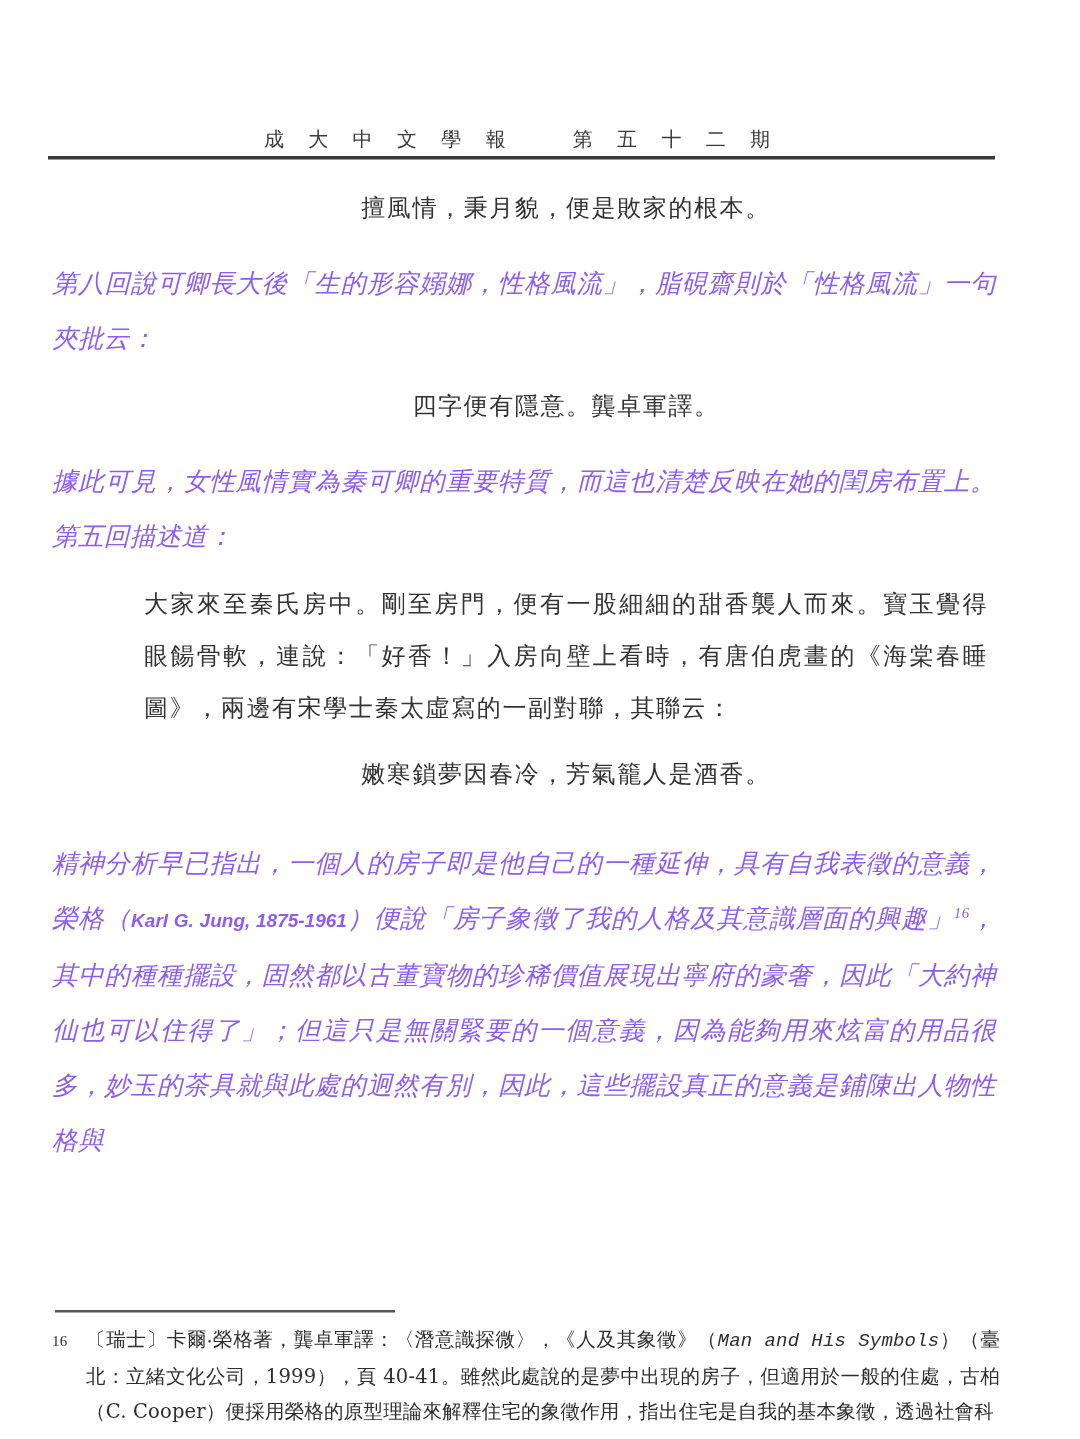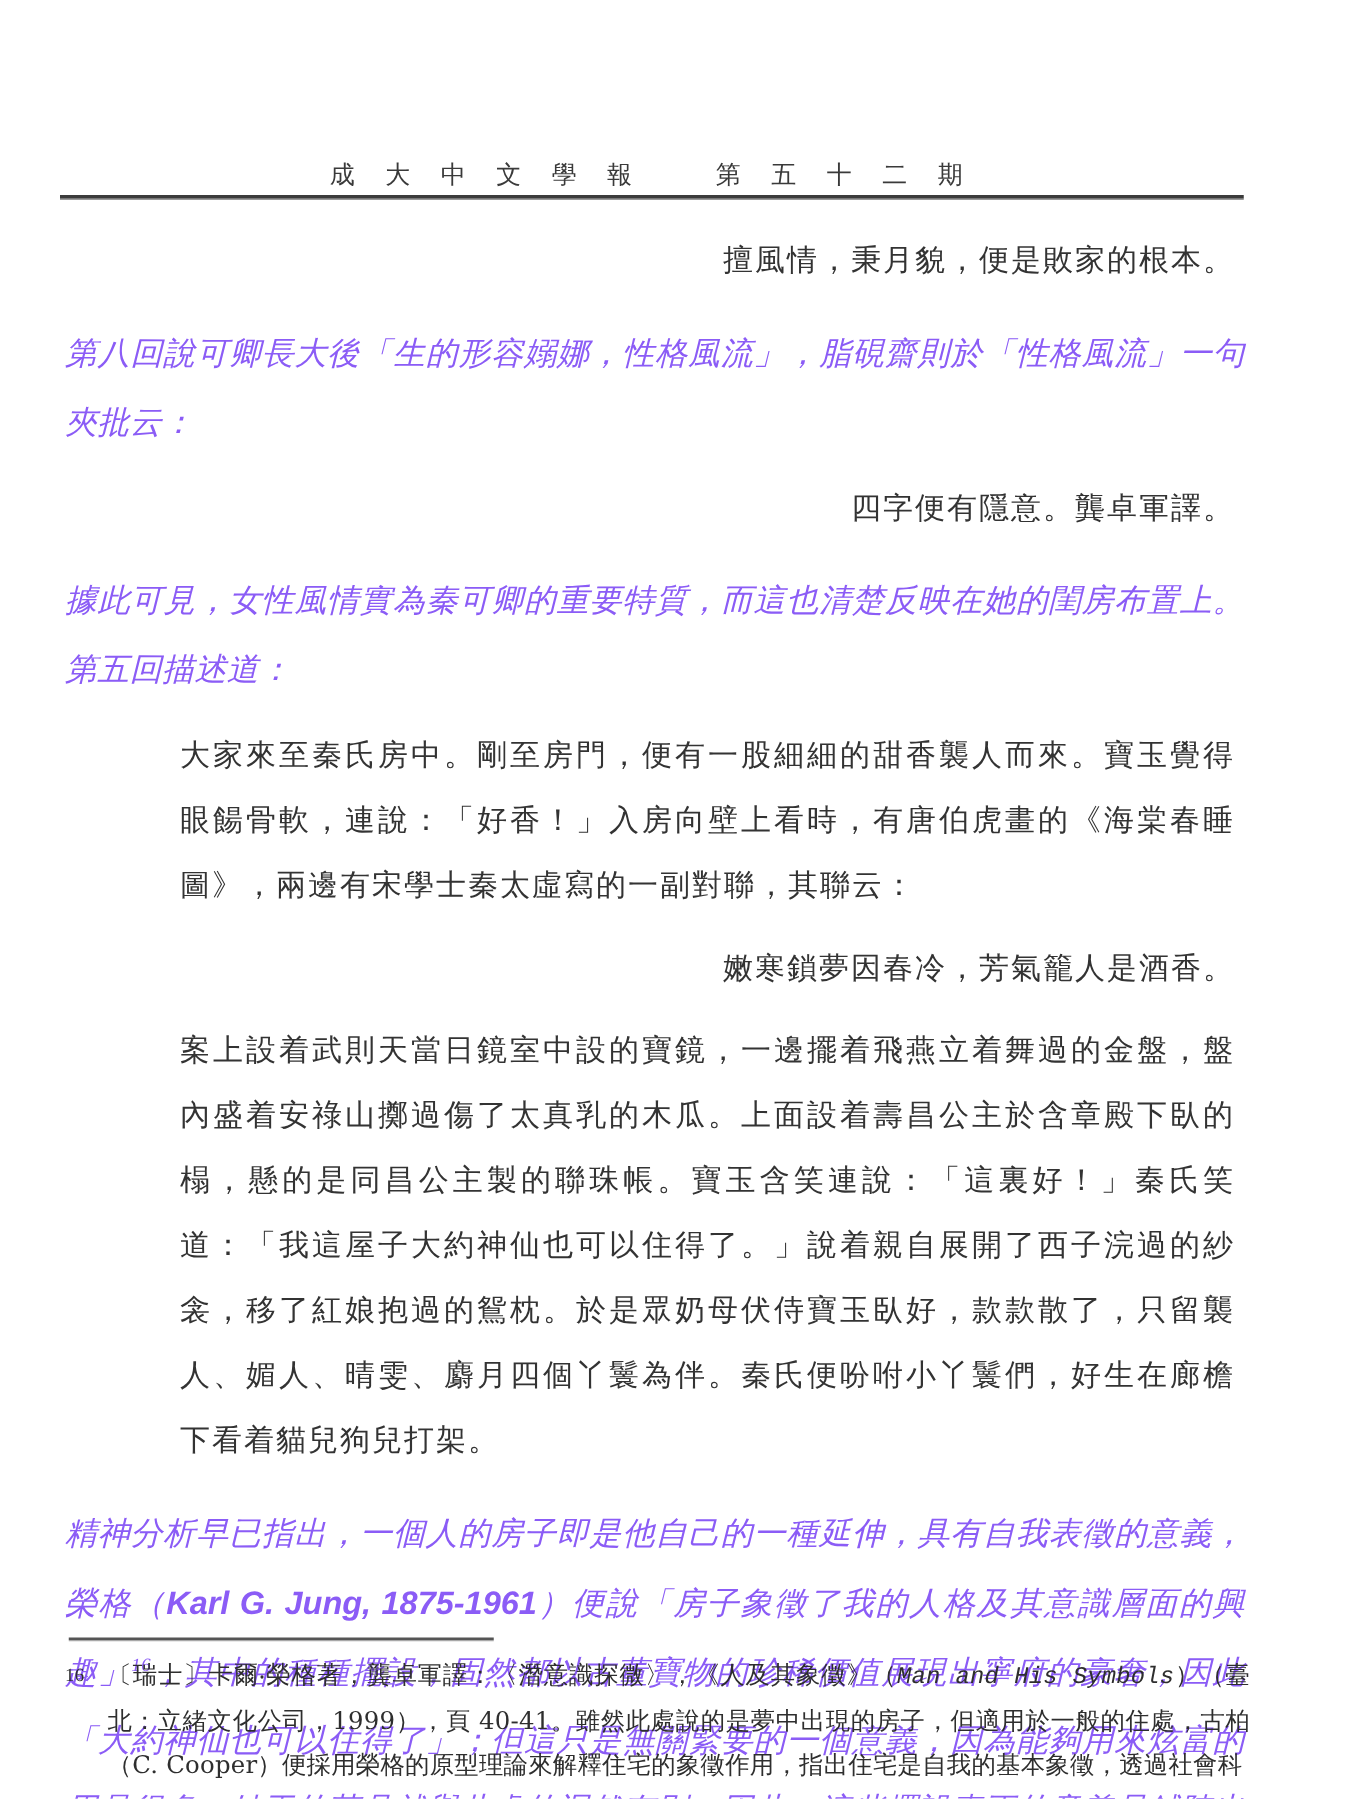--- a/index.html
+++ b/index.html
@@ -78,34 +78,34 @@
     margin-left: 92px;
     margin-right: 8px;
     text-align: justify;
     text-justify: inter-character;
     letter-spacing: 1.6px;
     color: #333333;
     font-family: "DejaVu Serif", "Liberation Serif", serif;
     font-style: normal;
   }
   .quote.single-line {
-    text-align: right;
+    text-align: center;
   }
   .quote.hang {
     margin-left: 92px;
     text-indent: 0;
   }
 
   .gap-sm { height: 14px; }
   .gap-md { height: 22px; }
 
   .latin {
     font-family: "Liberation Sans", sans-serif;
     font-weight: bold;
-    font-size: 26px;
+    font-size: 19px;
     letter-spacing: 0;
   }
 
   sup.fn-ref {
     font-size: 15px;
     vertical-align: super;
     line-height: 0;
     font-family: "Liberation Serif", serif;
   }
 
@@ -183,21 +183,20 @@
     <div class="gap-sm"></div>
 
     <p class="quote hang">大家來至秦氏房中。剛至房門，便有一股細細的甜香襲人而來。寶玉覺得眼餳骨軟，連說：「好香！」入房向壁上看時，有唐伯虎畫的《海棠春睡圖》，兩邊有宋學士秦太虛寫的一副對聯，其聯云：</p>
 
     <div class="gap-sm"></div>
 
     <p class="quote single-line">嫩寒鎖夢因春冷，芳氣籠人是酒香。</p>
 
     <div class="gap-sm"></div>
 
-    <p class="quote hang">案上設着武則天當日鏡室中設的寶鏡，一邊擺着飛燕立着舞過的金盤，盤內盛着安祿山擲過傷了太真乳的木瓜。上面設着壽昌公主於含章殿下臥的榻，懸的是同昌公主製的聯珠帳。寶玉含笑連說：「這裏好！」秦氏笑道：「我這屋子大約神仙也可以住得了。」說着親自展開了西子浣過的紗衾，移了紅娘抱過的鴛枕。於是眾奶母伏侍寶玉臥好，款款散了，只留襲人、媚人、晴雯、麝月四個丫鬟為伴。秦氏便吩咐小丫鬟們，好生在廊檐下看着貓兒狗兒打架。</p>
 
     <div class="gap-md"></div>
 
     <p class="para"><span>精神分析早已指出，一個人的房子即是他自己的一種延伸，具有自我表徵的意義，榮格（</span><span class="latin">Karl G. Jung, 1875-1961</span><span>）便說「房子象徵了我的人格及其意識層面的興趣」</span><sup class="fn-ref">16</sup><span>，其中的種種擺設，固然都以古董寶物的珍稀價值展現出寧府的豪奢，因此「大約神仙也可以住得了」；但這只是無關緊要的一個意義，因為能夠用來炫富的用品很多，妙玉的茶具就與此處的迥然有別，因此，這些擺設真正的意義是鋪陳出人物性格與</span></p>
 
   </div>
 
   <div class="fn-rule"></div>
 
   <div class="footnotes">

